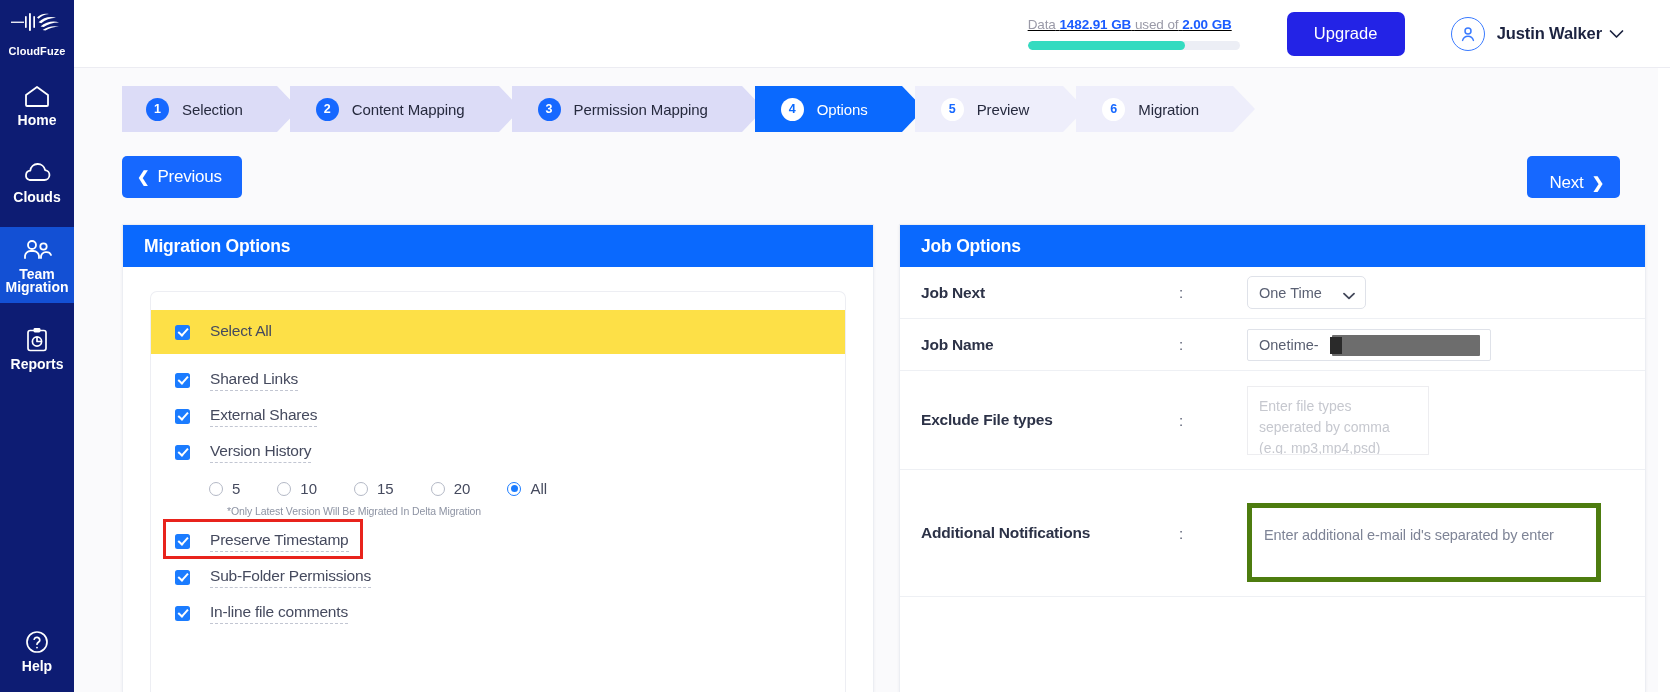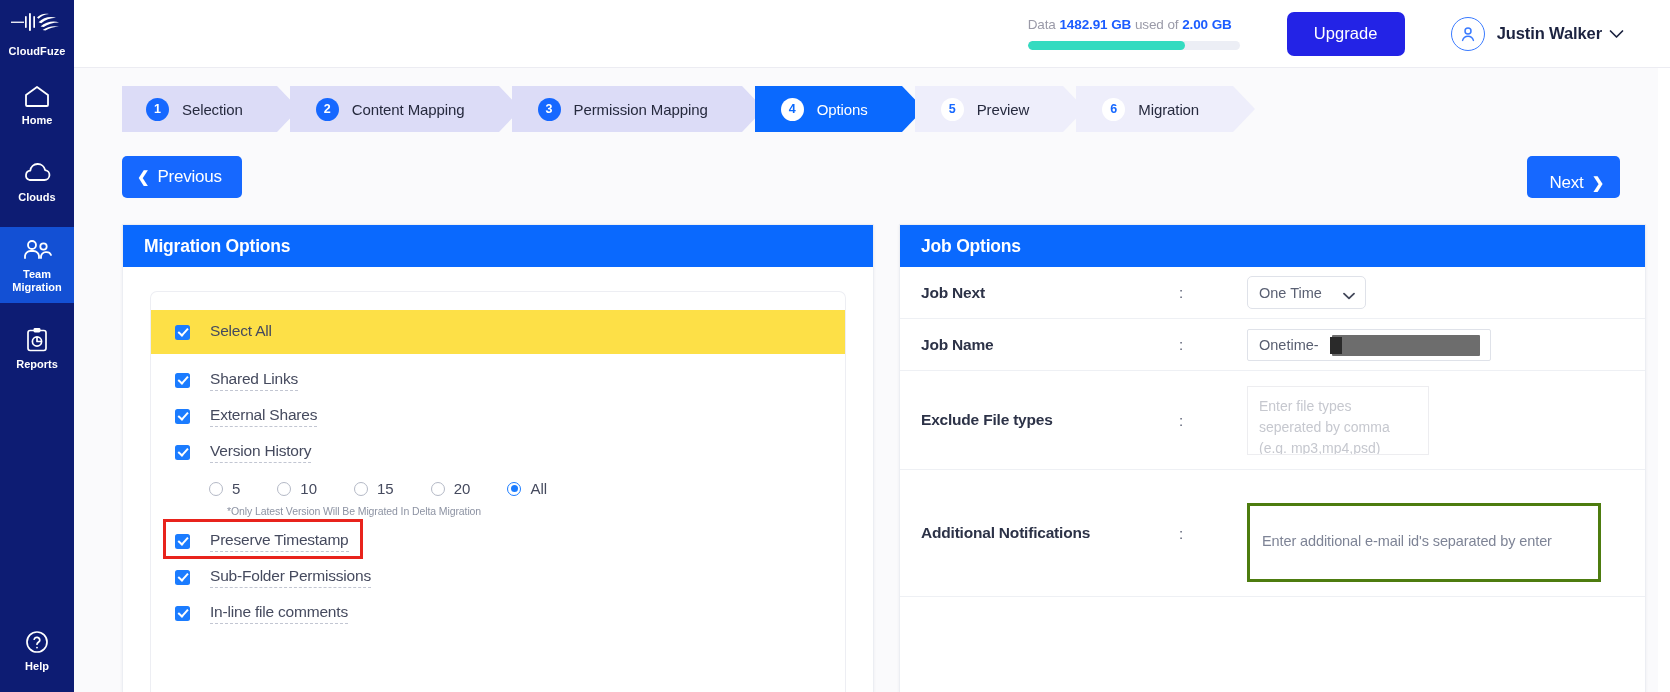--- a/index.html
+++ b/index.html
@@ -30,21 +30,21 @@
     margin-top: 3px; color: #ffffff;
   }
   .nav-item {
     display: flex; flex-direction: column; align-items: center; justify-content: center;
     padding: 10px 2px 9px 2px;
     cursor: pointer;
     text-align: center;
   }
   .nav-item .nav-icon { height: 26px; display: flex; align-items: center; justify-content: center; }
   .nav-item .nav-label {
-    font-size: 11px; font-weight: 700; line-height: 13px;
+    font-size: 14px; font-weight: 700; line-height: 13px;
     margin-top: 5px; color: #ffffff;
   }
   .nav-item.active { background: #1350d4; }
   .nav-spacer-home { margin-top: 16px; }
   .nav-spacer { margin-top: 14px; }
   .nav-help {
     position: absolute; bottom: 10px; left: 0; right: 0;
   }
 
   
@@ -55,21 +55,21 @@
   }
 
   
   .topbar {
     height: 68px; width: 100%;
     background: #ffffff;
     display: flex; align-items: center; justify-content: flex-end;
     padding-right: 46px;
     border-bottom: 1px solid #ececf2;
   }
-  .usage { margin-right: 44px; width: 215px; }
+  .usage { margin-right: 44px; width: 215px; text-decoration: underline; }
   .usage-text {
     font-size: 13.5px; color: #9a9aa8; white-space: nowrap;
     letter-spacing: -.1px;
   }
   .usage-text b { color: #1b5cff; font-weight: 700; }
   .usage-bar {
     margin-top: 9px; height: 9px; border-radius: 6px;
     background: #eceef5; width: 212px; overflow: hidden;
   }
   .usage-fill { height: 100%; border-radius: 6px; background: #34dbc0; }
@@ -284,22 +284,22 @@
   }
   .excl-box {
     width: 182px; height: 69px;
     border: 1px solid #ededf0; background: #ffffff;
     padding: 9px 11px;
     font-size: 14px; line-height: 21px; color: #c6c8cf;
     cursor: text; overflow: hidden;
   }
   .notif-box {
     width: 354px; height: 79px;
-    border: 3px solid #4d7c0f; background: #ffffff;
-    padding: 27px 12px;
+    border: 5px solid #4d7c0f; background: #ffffff;
+    padding: 19px 12px;
     font-size: 14.5px; color: #7e8496;
     cursor: text; overflow: hidden;
     letter-spacing: -.1px;
     margin-top: 19px;
   }
 </style>
 </head>
 <body>
 
 <div class="app">

